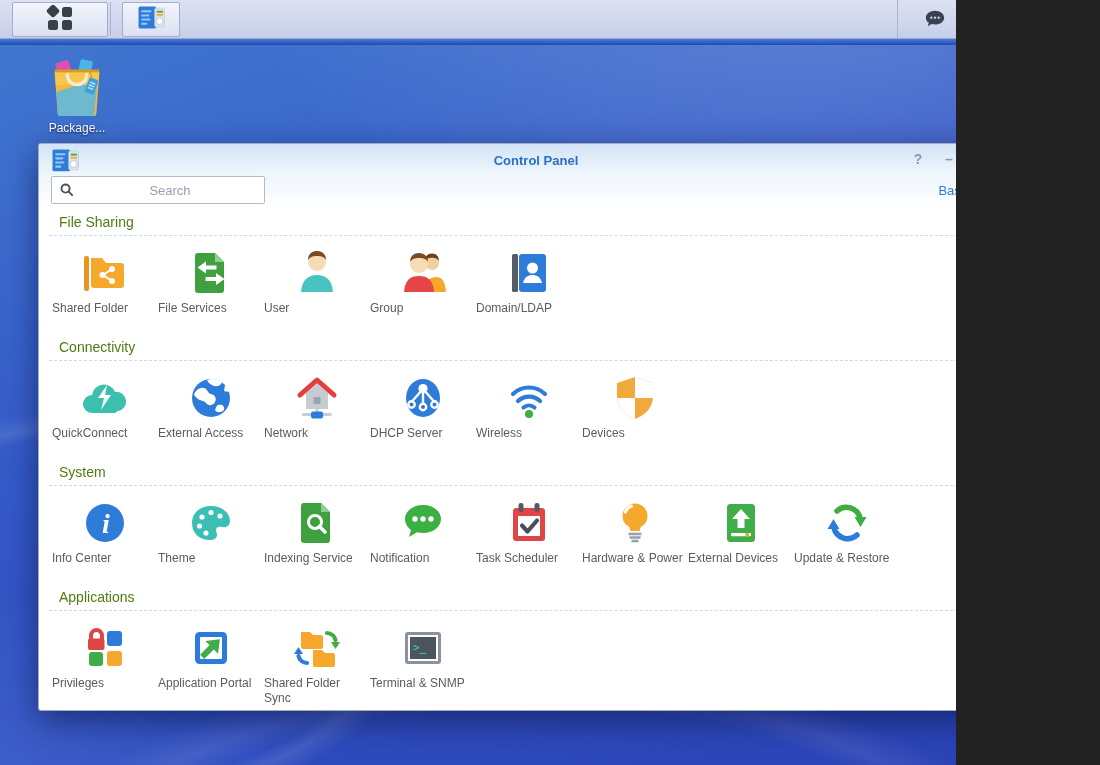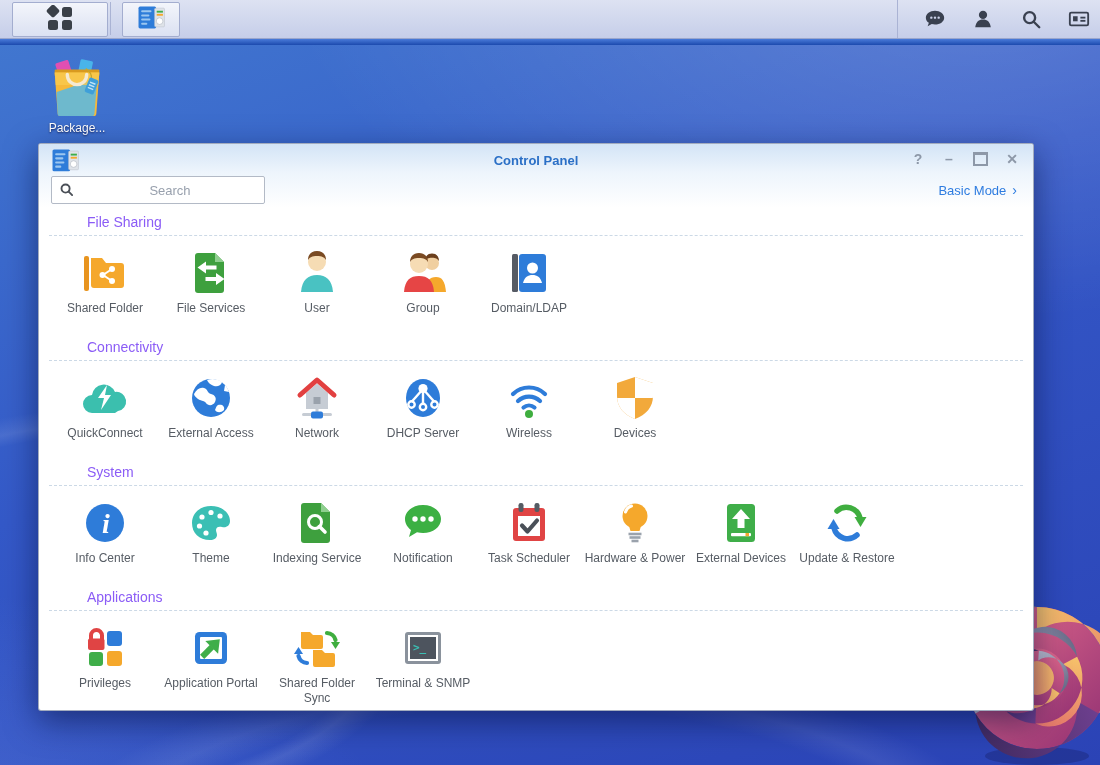--- a/index.html
+++ b/index.html
@@ -1,16 +1,16 @@
 <!DOCTYPE html>
 <html><head>
 <meta charset="utf-8">
 <style>
   html,body{margin:0;padding:0;background:#222;}
-  .screen{position:relative;width:1100px;height:765px;overflow:hidden;
+  .screen{position:relative;width:956px;height:765px;overflow:hidden;
     font-family:"Liberation Sans",sans-serif;
     background:
       radial-gradient(120% 90% at 88% -5%, rgba(255,255,255,.20), transparent 52%),
       radial-gradient(90% 70% at -12% 115%, rgba(140,175,255,.28), transparent 55%),
       linear-gradient(160deg,#4279d0 0%,#3459c8 45%,#2b43b6 100%);}
   .swoosh{position:absolute;border-radius:50%;pointer-events:none;}
   .swoosh1{left:-350px;top:330px;width:900px;height:560px;
     background:radial-gradient(closest-side, transparent 62%, rgba(255,255,255,.10) 66%, transparent 72%);}
   .swoosh2{left:-220px;top:560px;width:1500px;height:700px;
     background:radial-gradient(closest-side, transparent 58%, rgba(255,255,255,.08) 63%, transparent 70%);}
@@ -52,24 +52,24 @@
     border:1px solid #b3bac6;border-radius:2px;}
   .search-wrap svg{position:absolute;left:7px;top:5px;width:15px;height:15px;}
   .search-input{position:absolute;left:26px;top:1px;width:180px;height:22px;border:none;outline:none;
     font-size:13px;color:#444;font-family:"Liberation Sans",sans-serif;text-align:center;}
   .search-input::placeholder{color:#98a0ad;}
   .basic-mode{position:absolute;right:16px;top:38px;color:#2e7ce0;font-size:13px;font-weight:normal;cursor:pointer;}
   .basic-mode .chev{margin-left:6px;font-size:14px;}
 
   
   .cp-body{position:relative;}
-  .sec-head{color:#8b5cf6;font-size:14px;padding:6px 0 5px 20px;margin-left:28px;}
+  .sec-head{color:#4d7c0f;font-size:14px;padding:6px 0 5px 20px;}
   .sec-div{border-top:1px dashed #ccd9e6;margin:0 10px;}
   .sec-items{display:flex;padding:11px 0 2px 13px;}
-  .cp-item{width:106px;flex:0 0 106px;text-align:center;cursor:pointer;}
+  .cp-item{width:106px;flex:0 0 106px;text-align:left;cursor:pointer;}
   .cp-item .icn{width:52px;height:52px;margin:0 auto;display:block;}
   .cp-item .icn svg{width:52px;height:52px;display:block;}
   .cp-item .lbl{margin-top:2px;font-size:12px;line-height:15px;color:#565c64;min-height:30px;}
 </style>
 </head>
 <body>
 
 <div class="screen">
   <div class="swoosh swoosh1"></div>
   <div class="swoosh swoosh2"></div>

